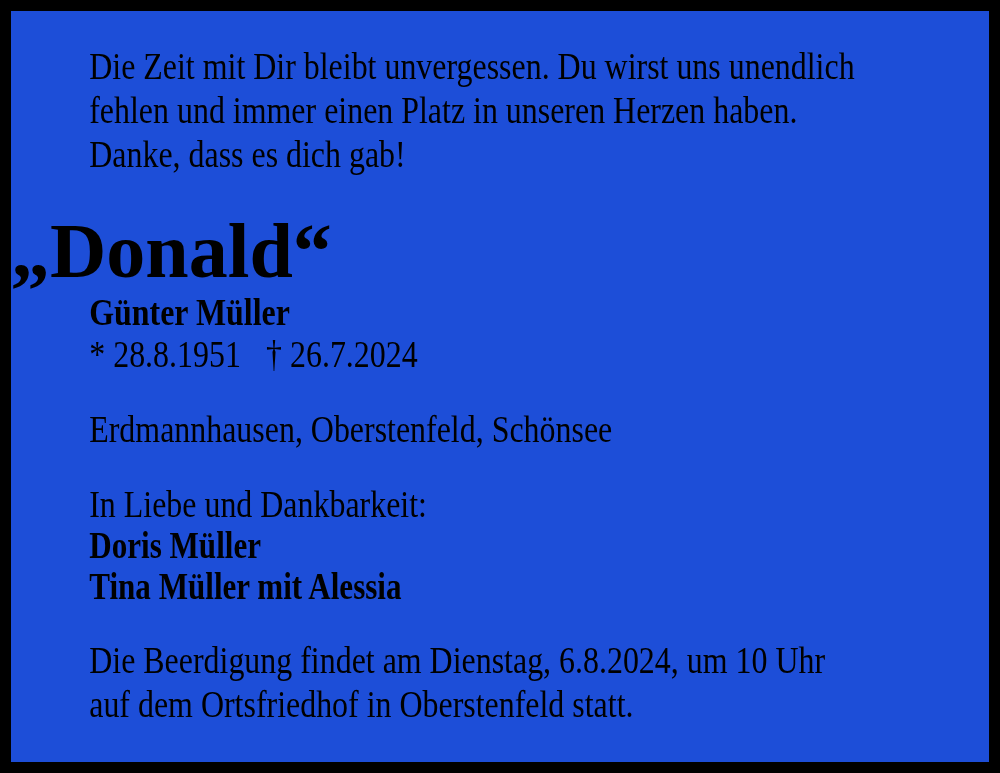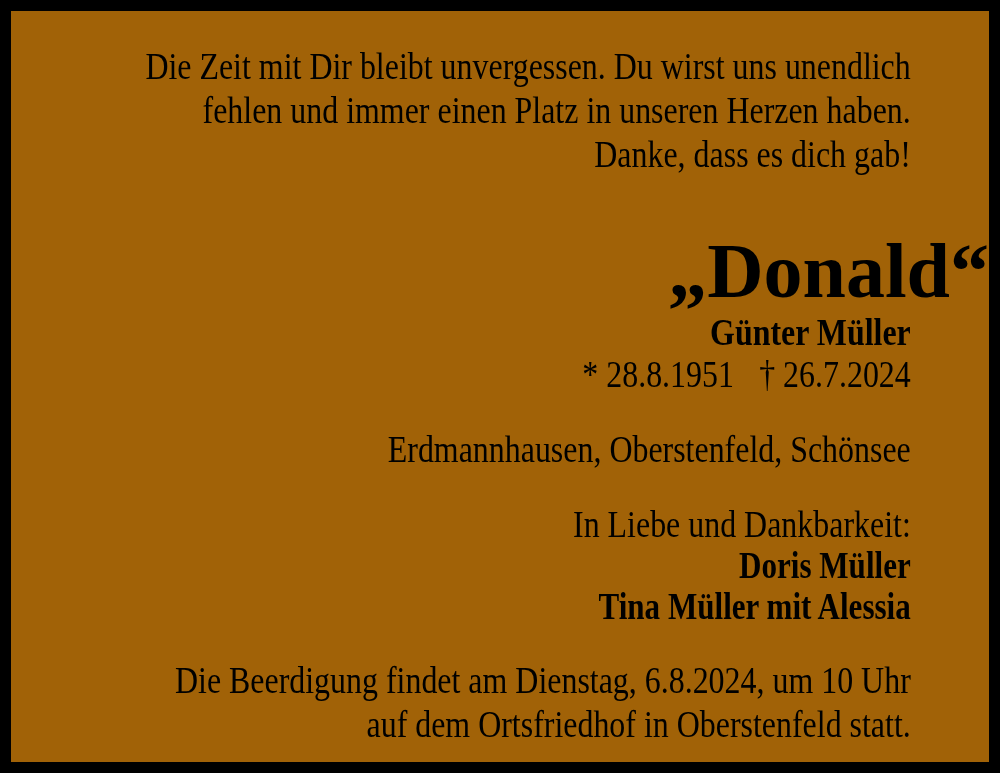--- a/index.html
+++ b/index.html
@@ -11,38 +11,38 @@
     overflow: hidden;
   }
   .sheet {
     position: absolute;
     left: 0;
     top: 0;
     width: 1000px;
     height: 773px;
     box-sizing: border-box;
     border: 11px solid #000000;
-    background: #a16207;
+    background: #1d4ed8;
     color: #000000;
     font-family: "Liberation Serif", "DejaVu Serif", serif;
-    text-align: right;
+    text-align: left;
   }
   .line { white-space: nowrap; }
   
   .narrow {
     transform: scaleX(0.84);
     transform-origin: 50% 0;
   }
   .verse {
     margin-top: 33px;
     font-size: 38px;
     line-height: 44px;
   }
   .nickname {
-    margin: 56px 0 0 0;
+    margin: 36px 0 0 0;
     font-size: 78px;
     line-height: 78px;
     font-weight: bold;
     white-space: nowrap;
   }
   .fullname {
     margin-top: 2px;
     font-size: 38px;
     line-height: 40px;
     font-weight: bold;

